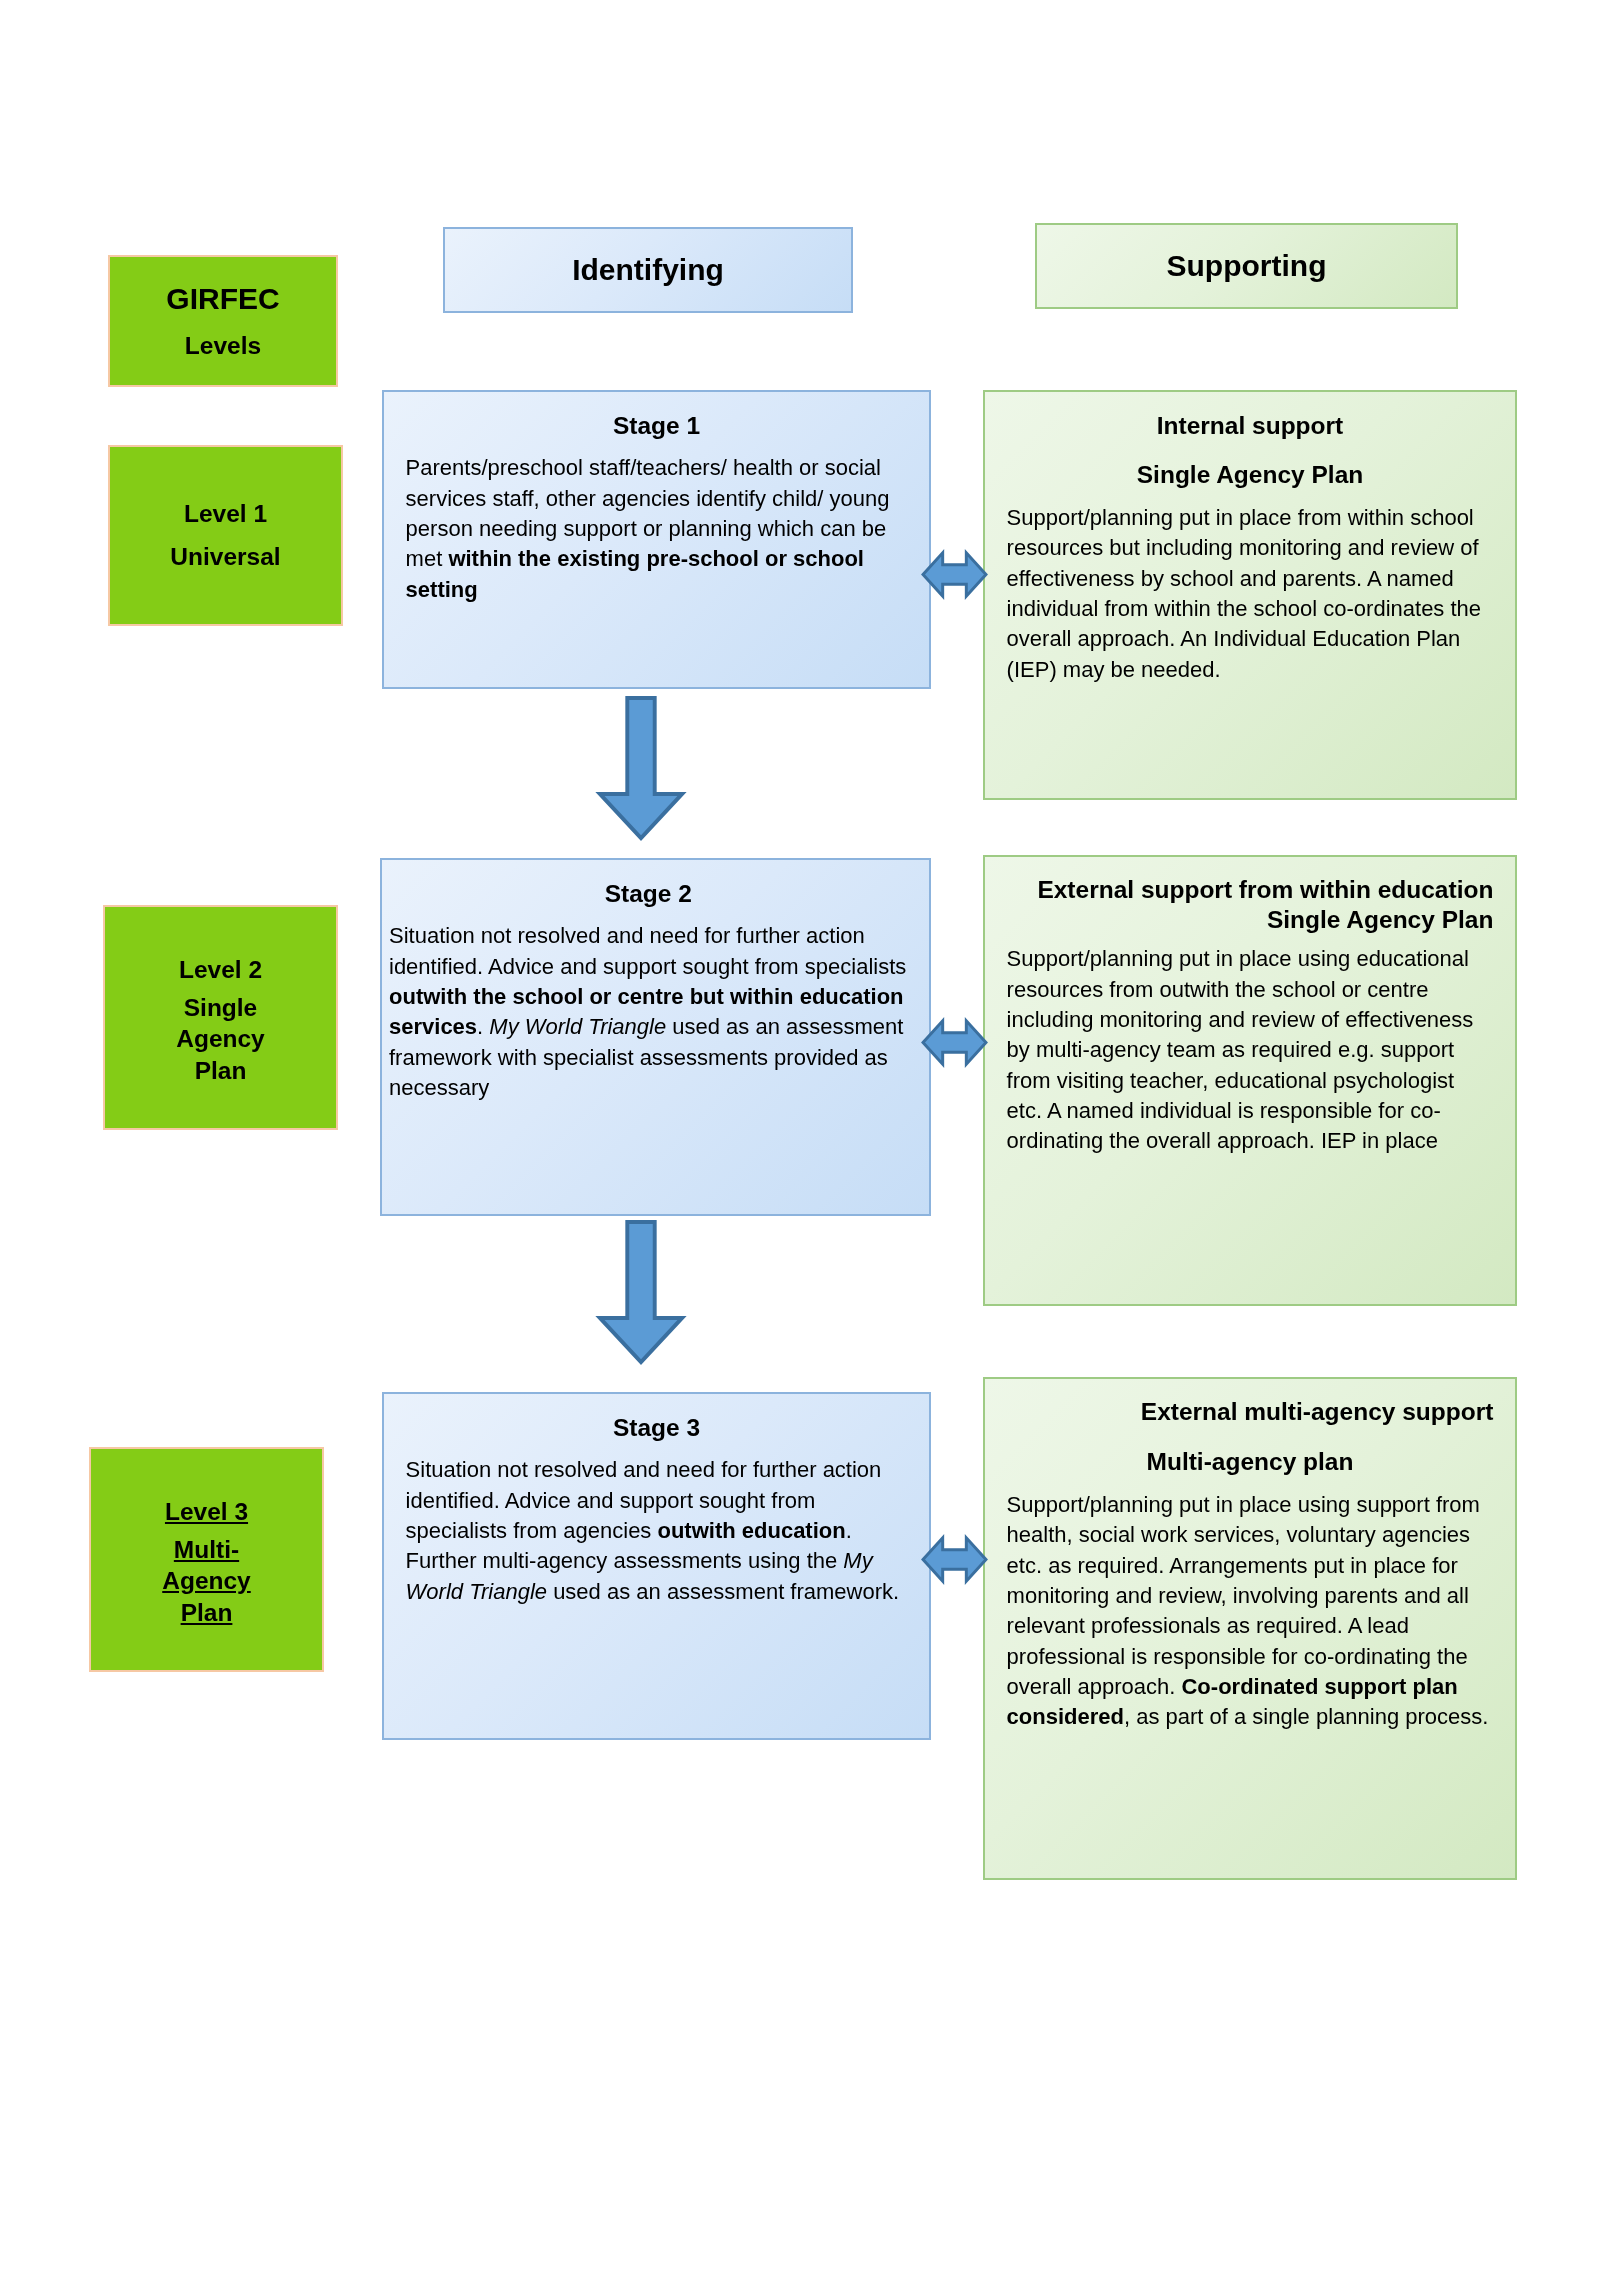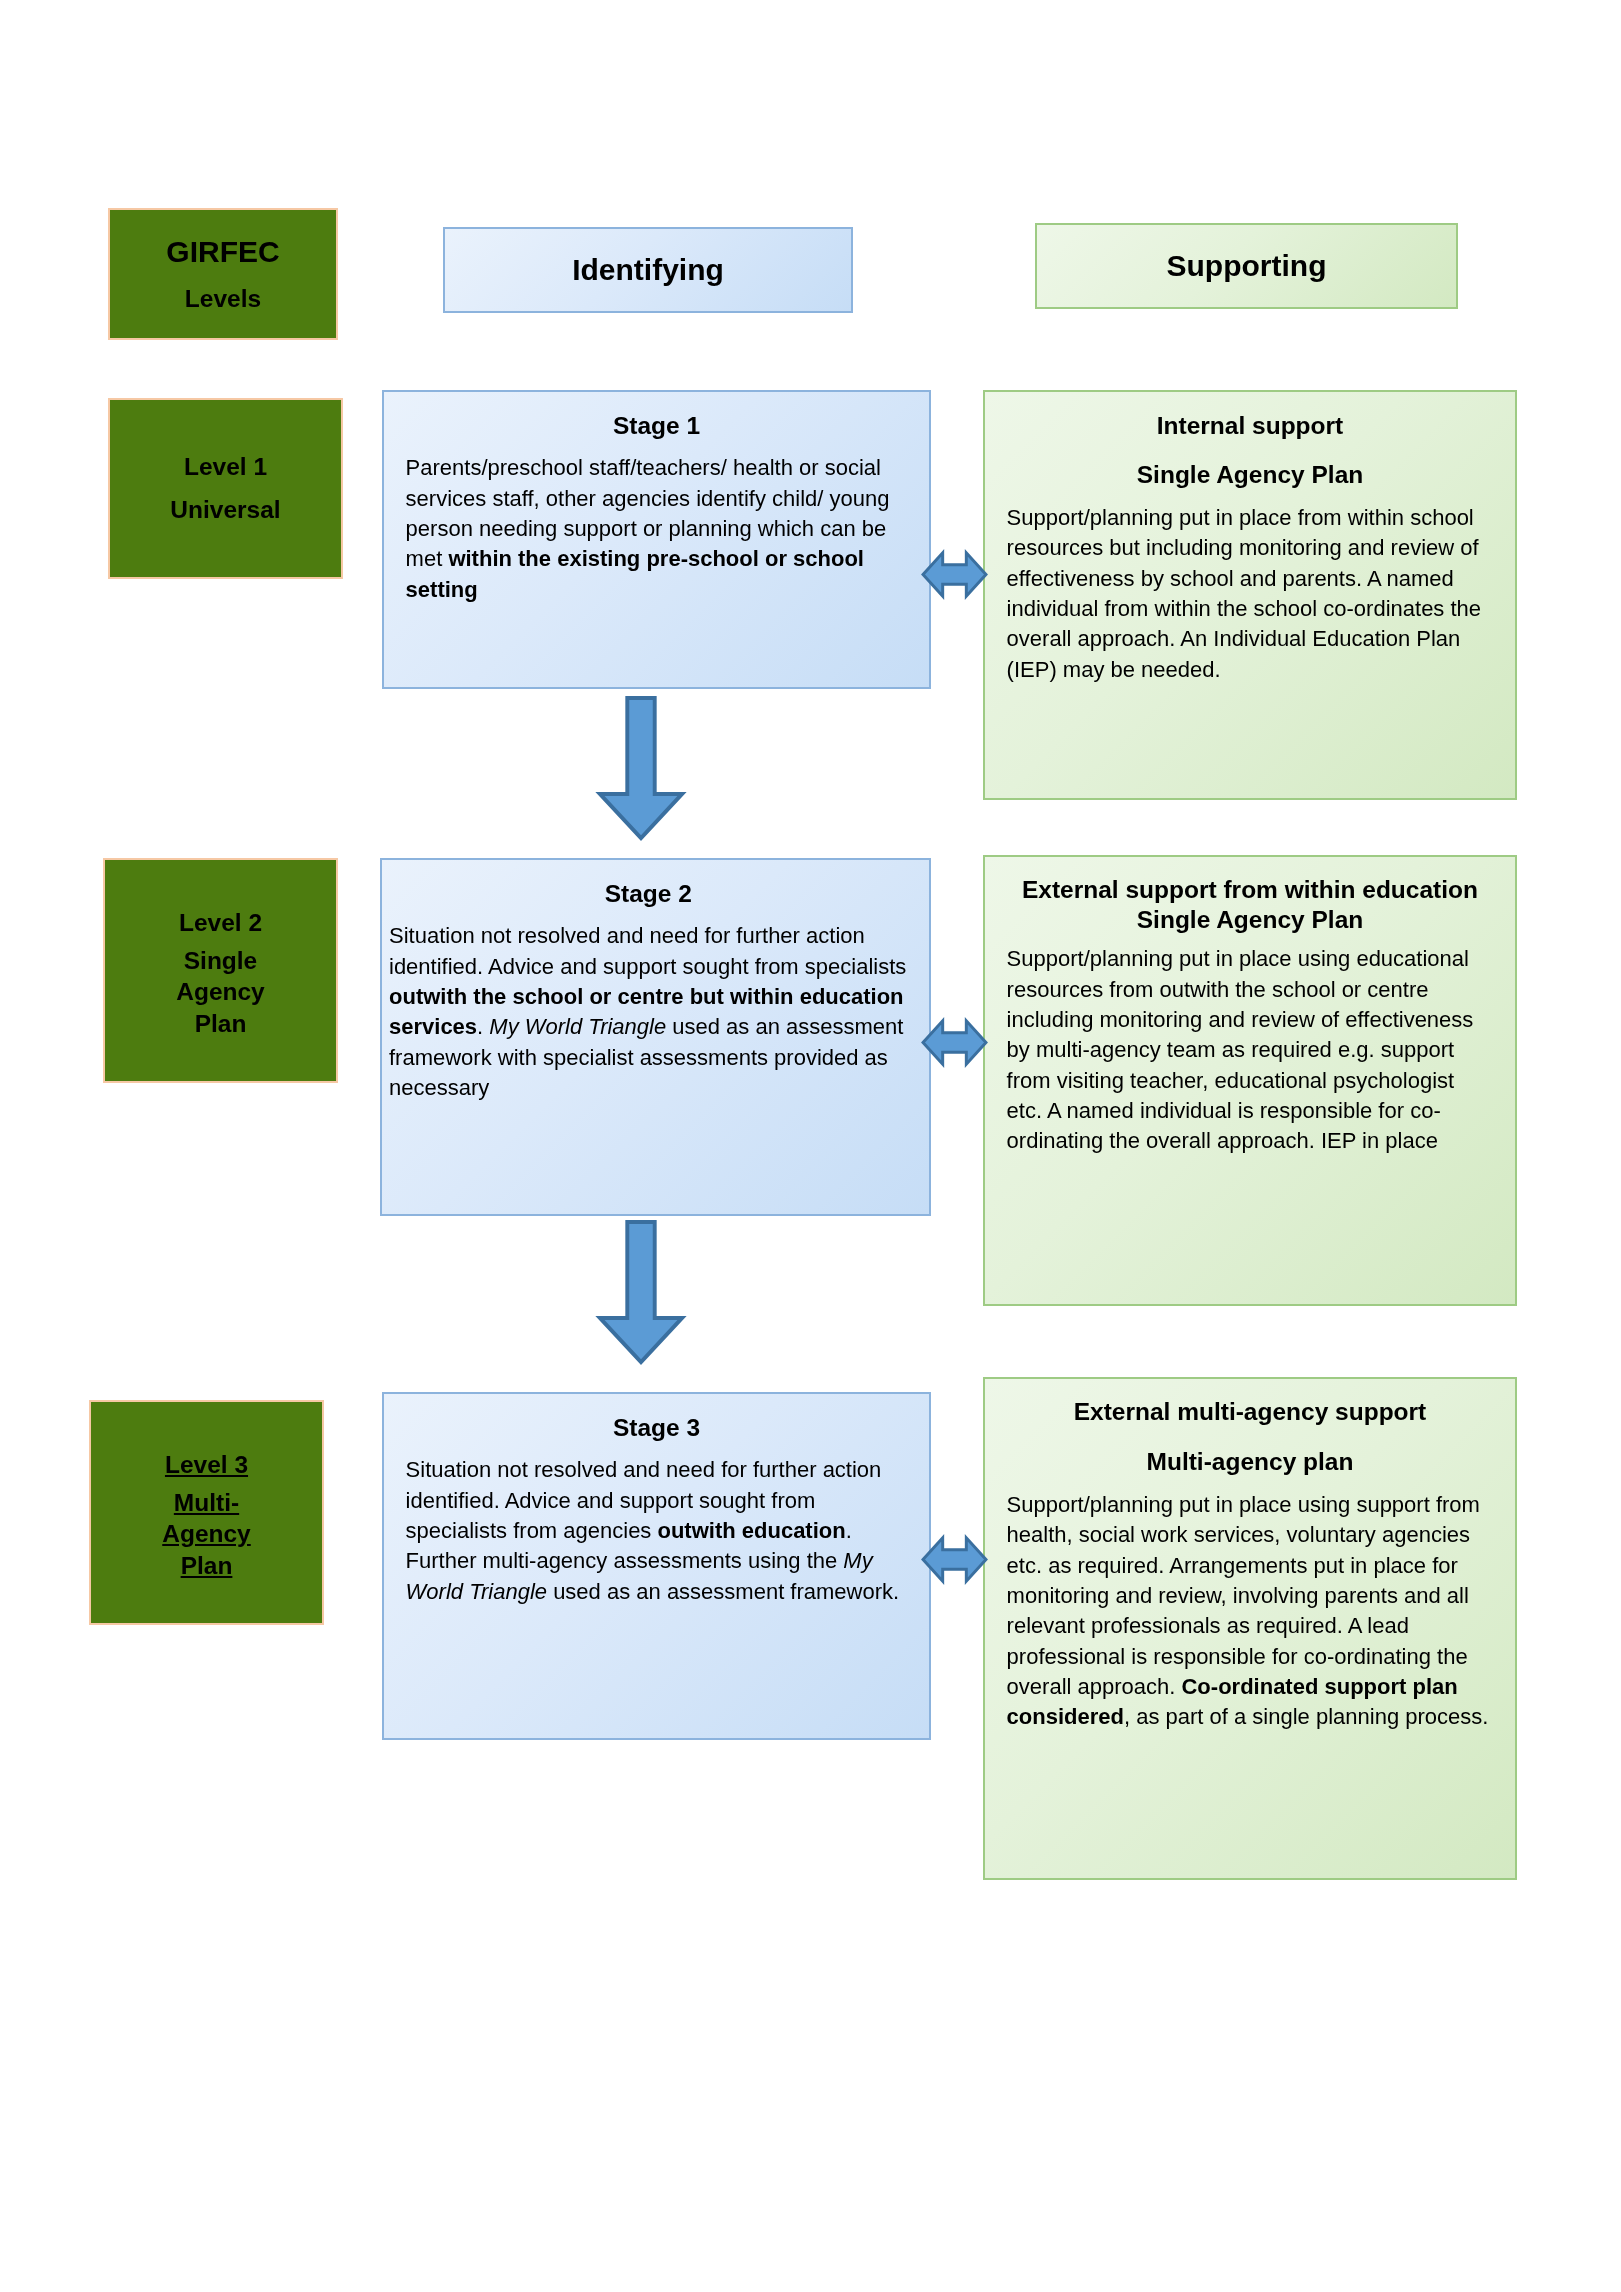--- a/index.html
+++ b/index.html
@@ -13,23 +13,24 @@
     color: #000000;
     position: relative;
     overflow: hidden;
   }
   .canvas { position: relative; width: 1621px; height: 2293px; }
 
   
   .box { position: absolute; }
 
   .peach {
-    background: #4d7c0f;
+    background: #84cc16;
     border: 2.9px solid #f6c8a4;
     text-align: left;
+    margin-top: 47px;
   }
   .blue {
     background: linear-gradient(135deg,#eaf2fc 0%, #dbe9fa 45%, #c6ddf6 100%);
     border: 2.9px solid #8cb3dd;
   }
   .green {
     background: linear-gradient(135deg,#eef7e8 0%, #e4f2da 45%, #d3e9c2 100%);
     border: 2.9px solid #9ecb84;
   }
 
@@ -59,21 +60,21 @@
     font-weight: bold;
     margin: 3.9px 0 3.9px 0;
   }
   .content .hd2 {
     text-align: center;
     font-size: 24.5px;
     font-weight: bold;
     margin: 21.6px 0 3.9px 0;
   }
   .content .hd-left {
-    text-align: center;
+    text-align: right;
     font-size: 24.5px;
     font-weight: bold;
     line-height: 1.22;
     margin: 2px 0 5.9px 0;
   }
   .content .body {
     font-size: 22px;
     line-height: 1.38;
     margin-top: 13.7px;
     text-align: left;

